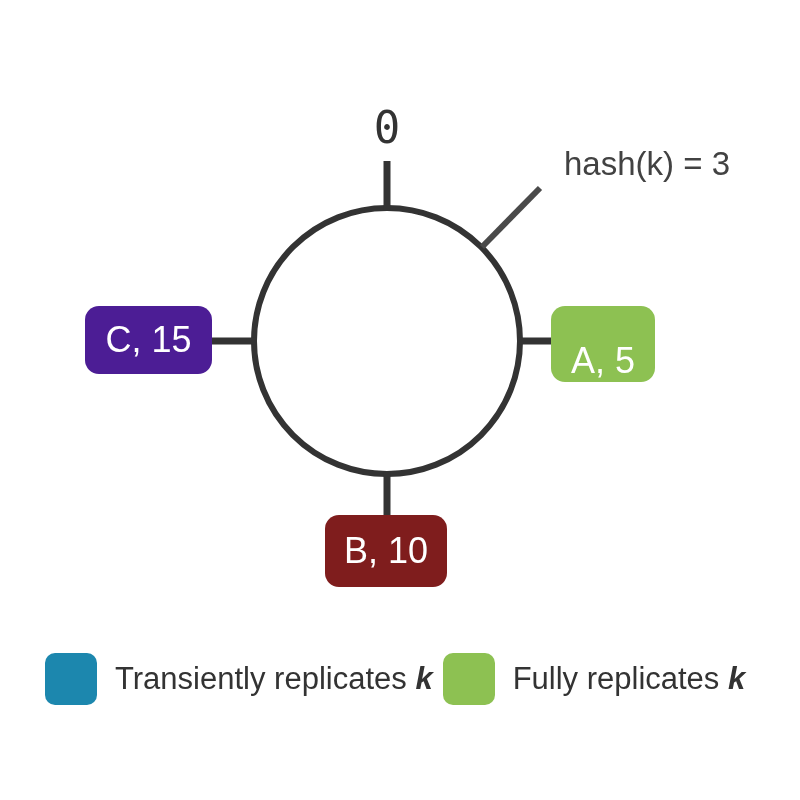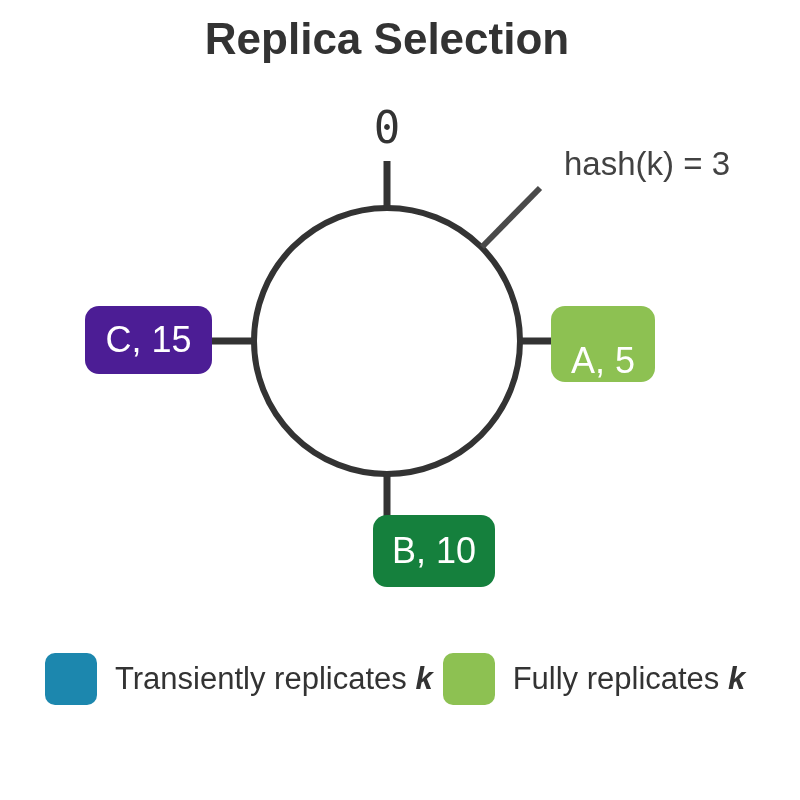--- a/index.html
+++ b/index.html
@@ -88,40 +88,39 @@
   .legend-text .emph {
     font-weight: bold;
     font-style: italic;
   }
 </style>
 </head>
 <body>
 
 <div class="canvas">
 
-  <div class="title">Replica Selection</div>
 
   <svg class="ring-svg" width="800" height="800" viewBox="0 0 800 800">
     <circle cx="387" cy="341" r="133" fill="none" stroke="#333333" stroke-width="6"></circle>
     <line x1="387" y1="161" x2="387" y2="210" stroke="#333333" stroke-width="7"></line>
     <line x1="518" y1="341" x2="564" y2="341" stroke="#333333" stroke-width="7"></line>
     <line x1="387" y1="472" x2="387" y2="516" stroke="#333333" stroke-width="7"></line>
     <line x1="210" y1="341" x2="256" y2="341" stroke="#333333" stroke-width="7"></line>
     <line x1="482" y1="247" x2="540" y2="188" stroke="#4a4a4a" stroke-width="6"></line>
   </svg>
 
   <div class="zero-label">0</div>
 
   <div class="hash-label">hash(k) = 3</div>
 
   <div class="node node-a" style="background: rgb(141, 193, 82);">
     <span>A, 5</span>
   </div>
 
-  <div class="node node-b" style="background: #15803d; margin-left: 48px;">
+  <div class="node node-b" style="background: #7f1d1d;">
     <span>B, 10</span>
   </div>
 
   <div class="node node-c" style="background: #4c1d95;">
     <span>C, 15</span>
   </div>
 
   <div class="legend">
 
     <div class="legend-row">

